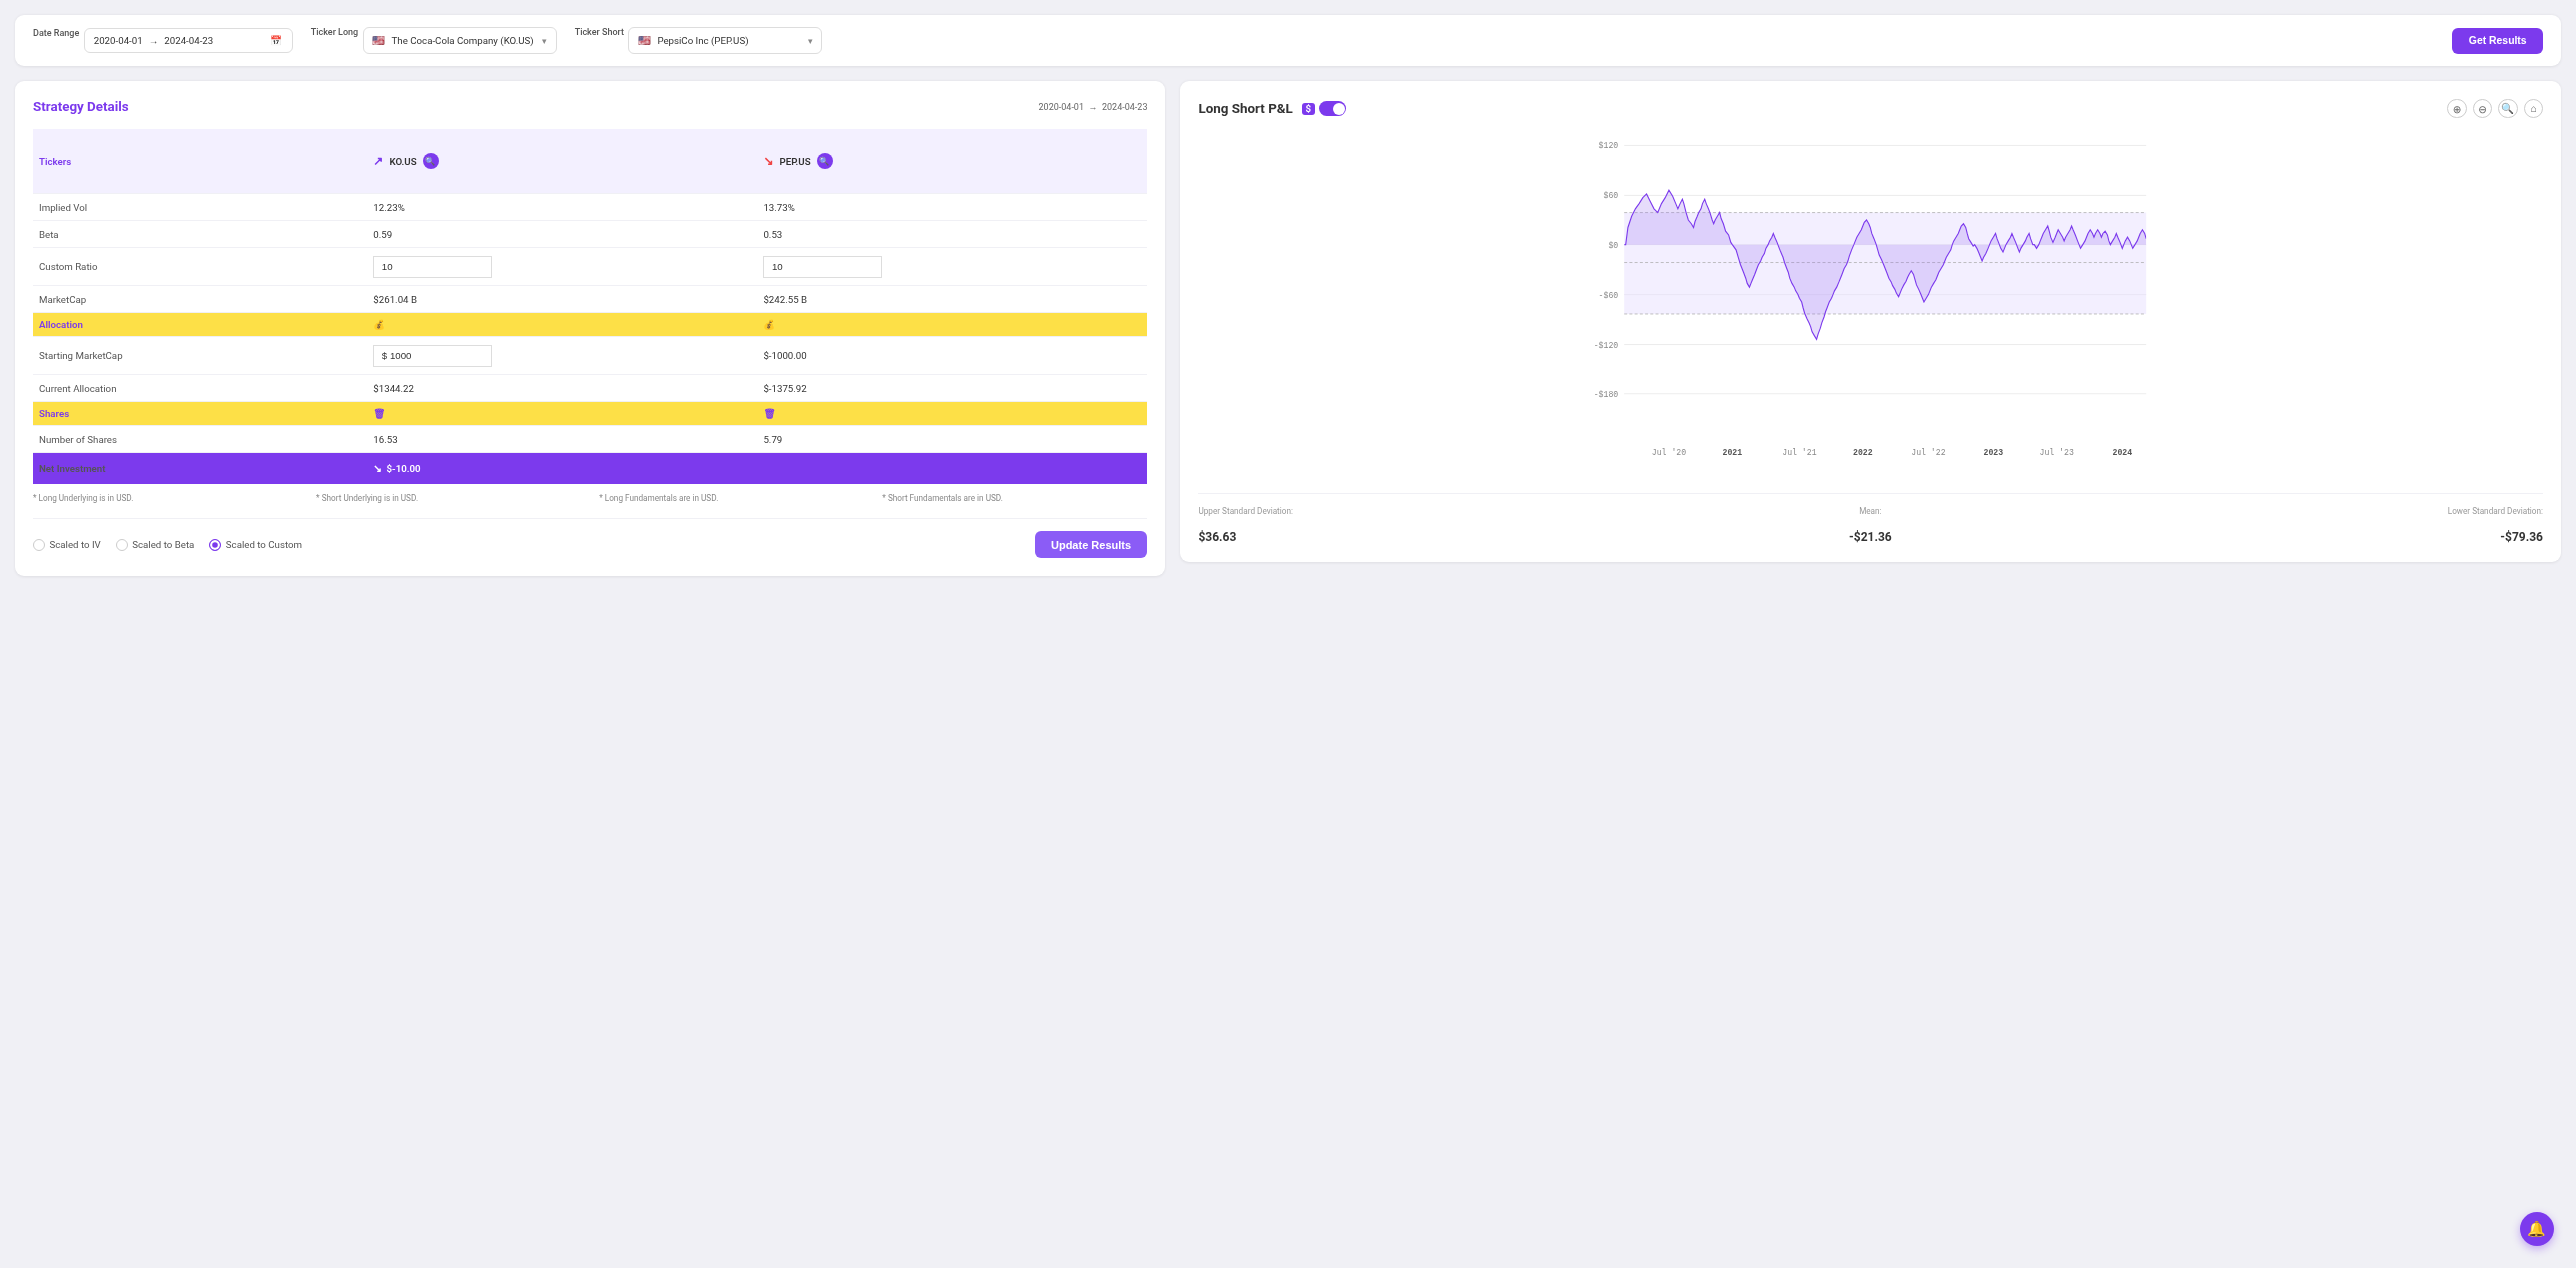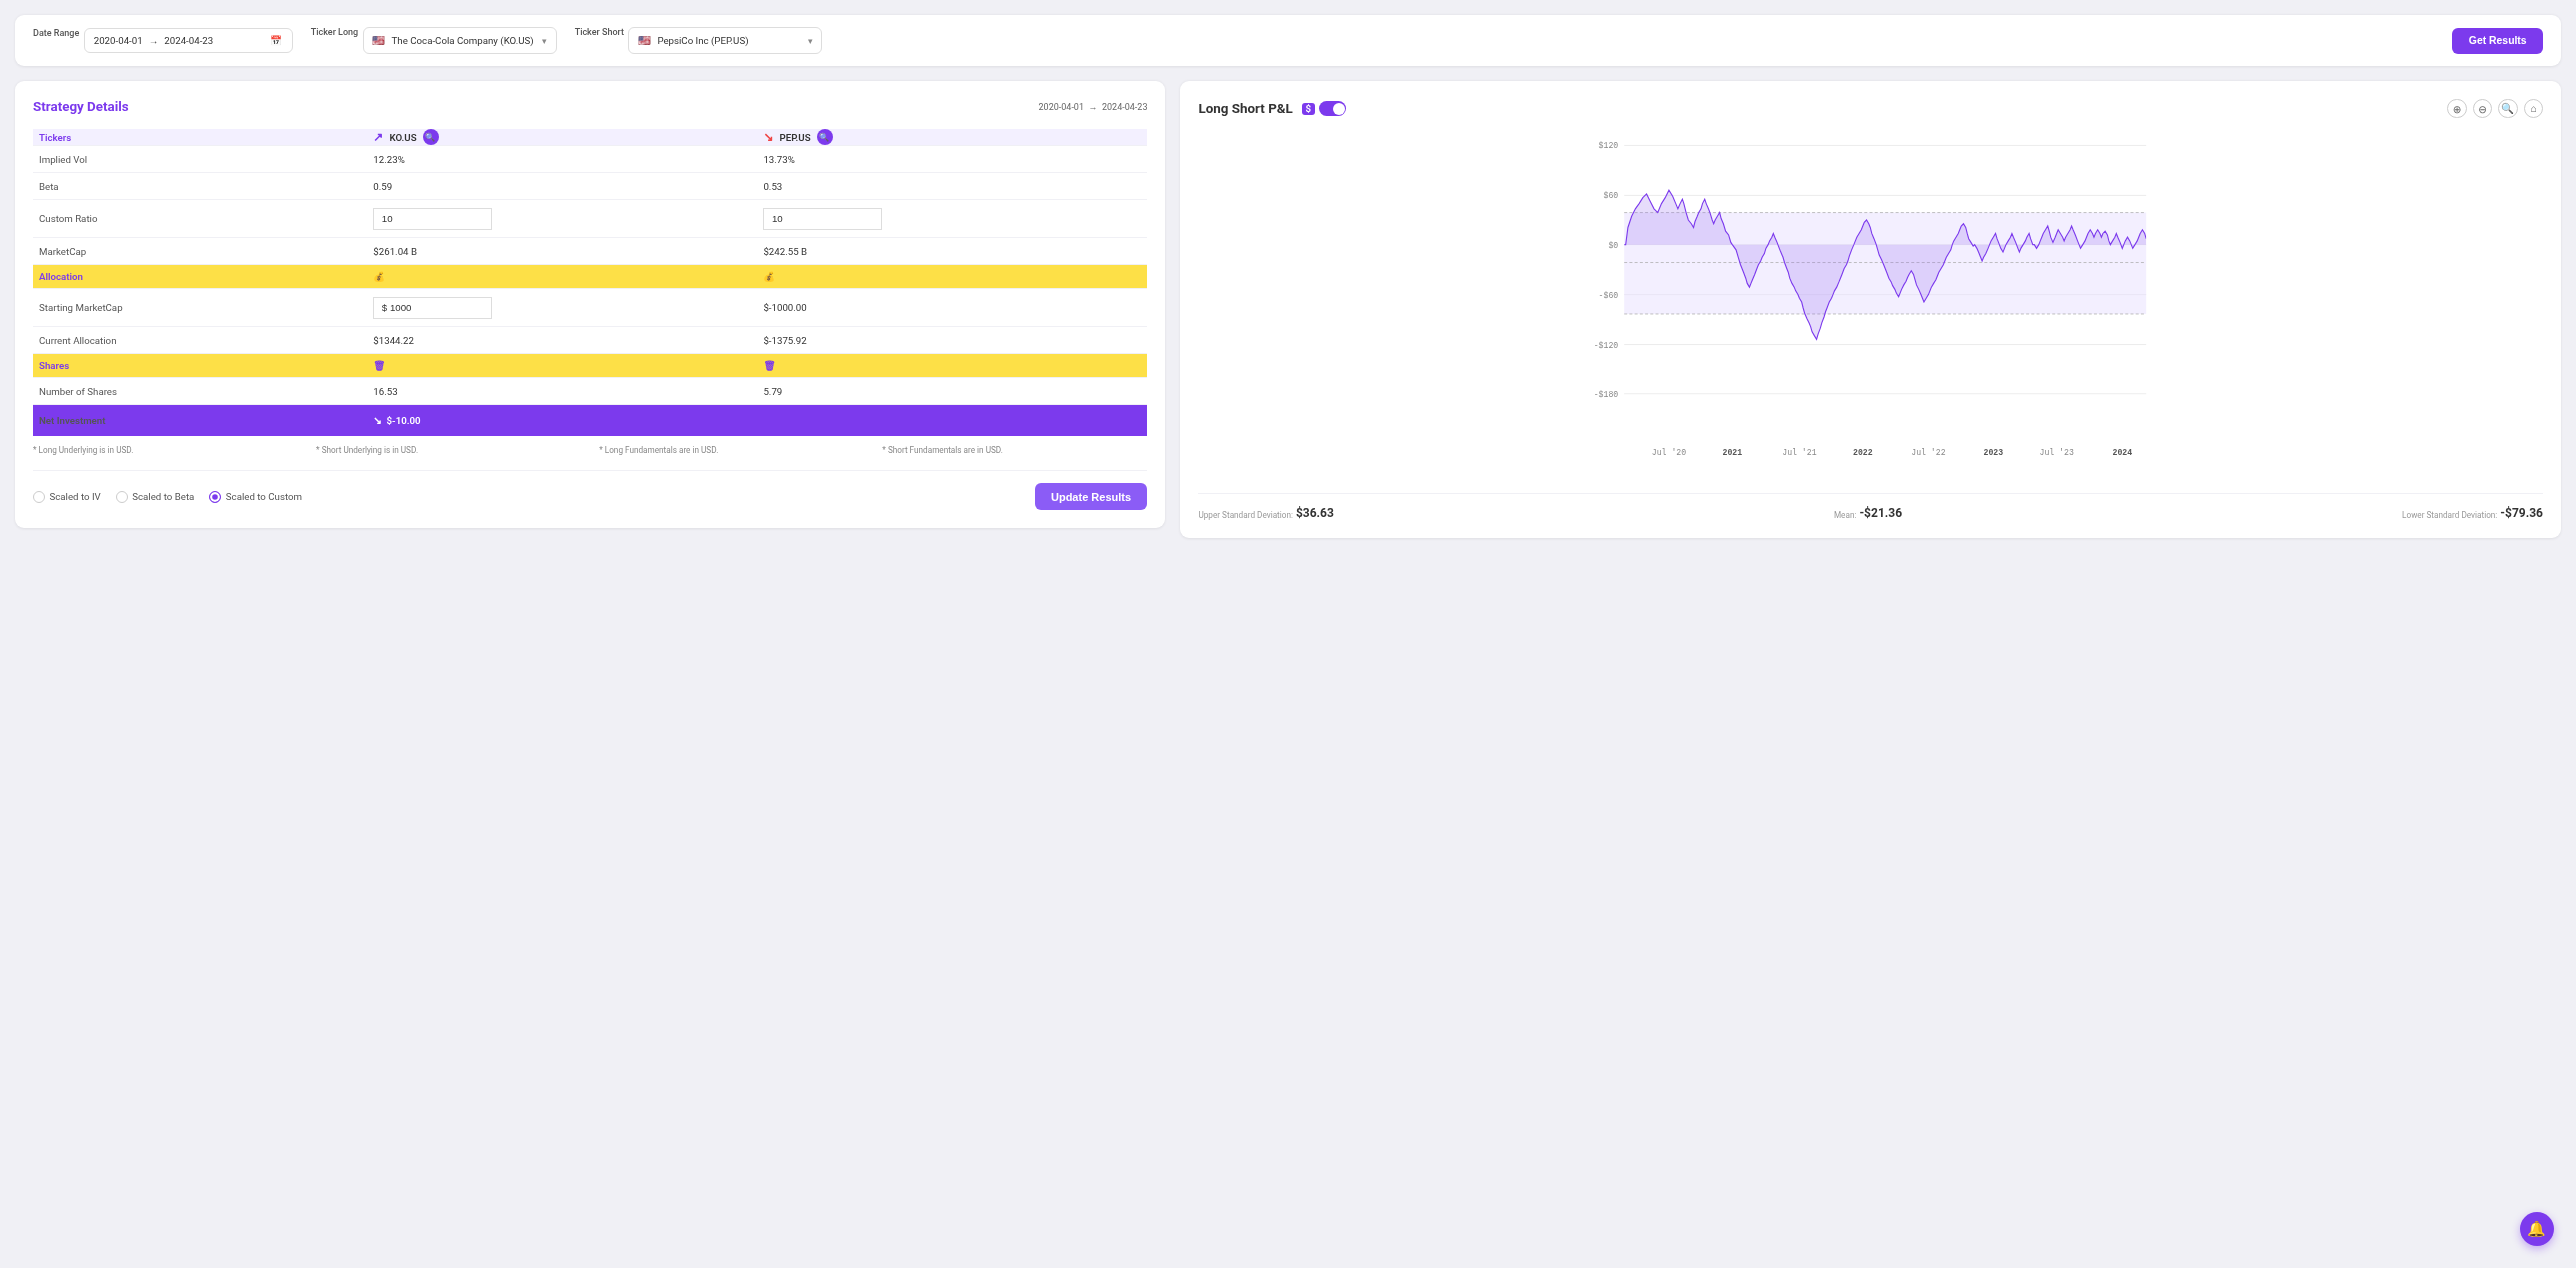--- a/index.html
+++ b/index.html
@@ -113,21 +113,21 @@
     .strategy-table { width: 100%; border-collapse: collapse; }
     .strategy-table tr { border-bottom: 0.7px solid #f0f0f5; }
     .strategy-table tr:last-child { border-bottom: none; }
     .strategy-table td { padding: 7.5px 6px; font-size: 9.7px; }
     .strategy-table td:first-child { color: #555; width: 30%; }
 
     .header-row td {
       background: #f3f0ff;
       font-weight: 600;
       color: #7c3aed !important;
-      padding: 0 6px;
+      padding: 24px 6px;
       border-bottom: none !important;
     }
     .section-row td {
       background: #fde047;
       font-weight: 600;
       color: #7c3aed !important;
       padding: 6px 6px;
     }
 
     .ticker-cell {
@@ -306,21 +306,21 @@
     }
 
     
     .stats-row {
       display: flex;
       justify-content: space-between;
       margin-top: 12px;
       padding-top: 12px;
       border-top: 0.7px solid #f0f0f5;
     }
-    .stat-item { display: flex; flex-direction: row; gap: 3px; align-items: flex-end; }
+    .stat-item { display: flex; flex-direction: column; gap: 14px; }
     .stat-label { font-size: 8.2px; color: #999; }
     .stat-value { font-size: 12px; font-weight: 700; color: #333; }
     .stat-item.right { text-align: right; }
     .stat-item.center { text-align: center; }
 
     
     .bell-btn {
       position: fixed;
       bottom: 22.4px;
       right: 22.4px;

